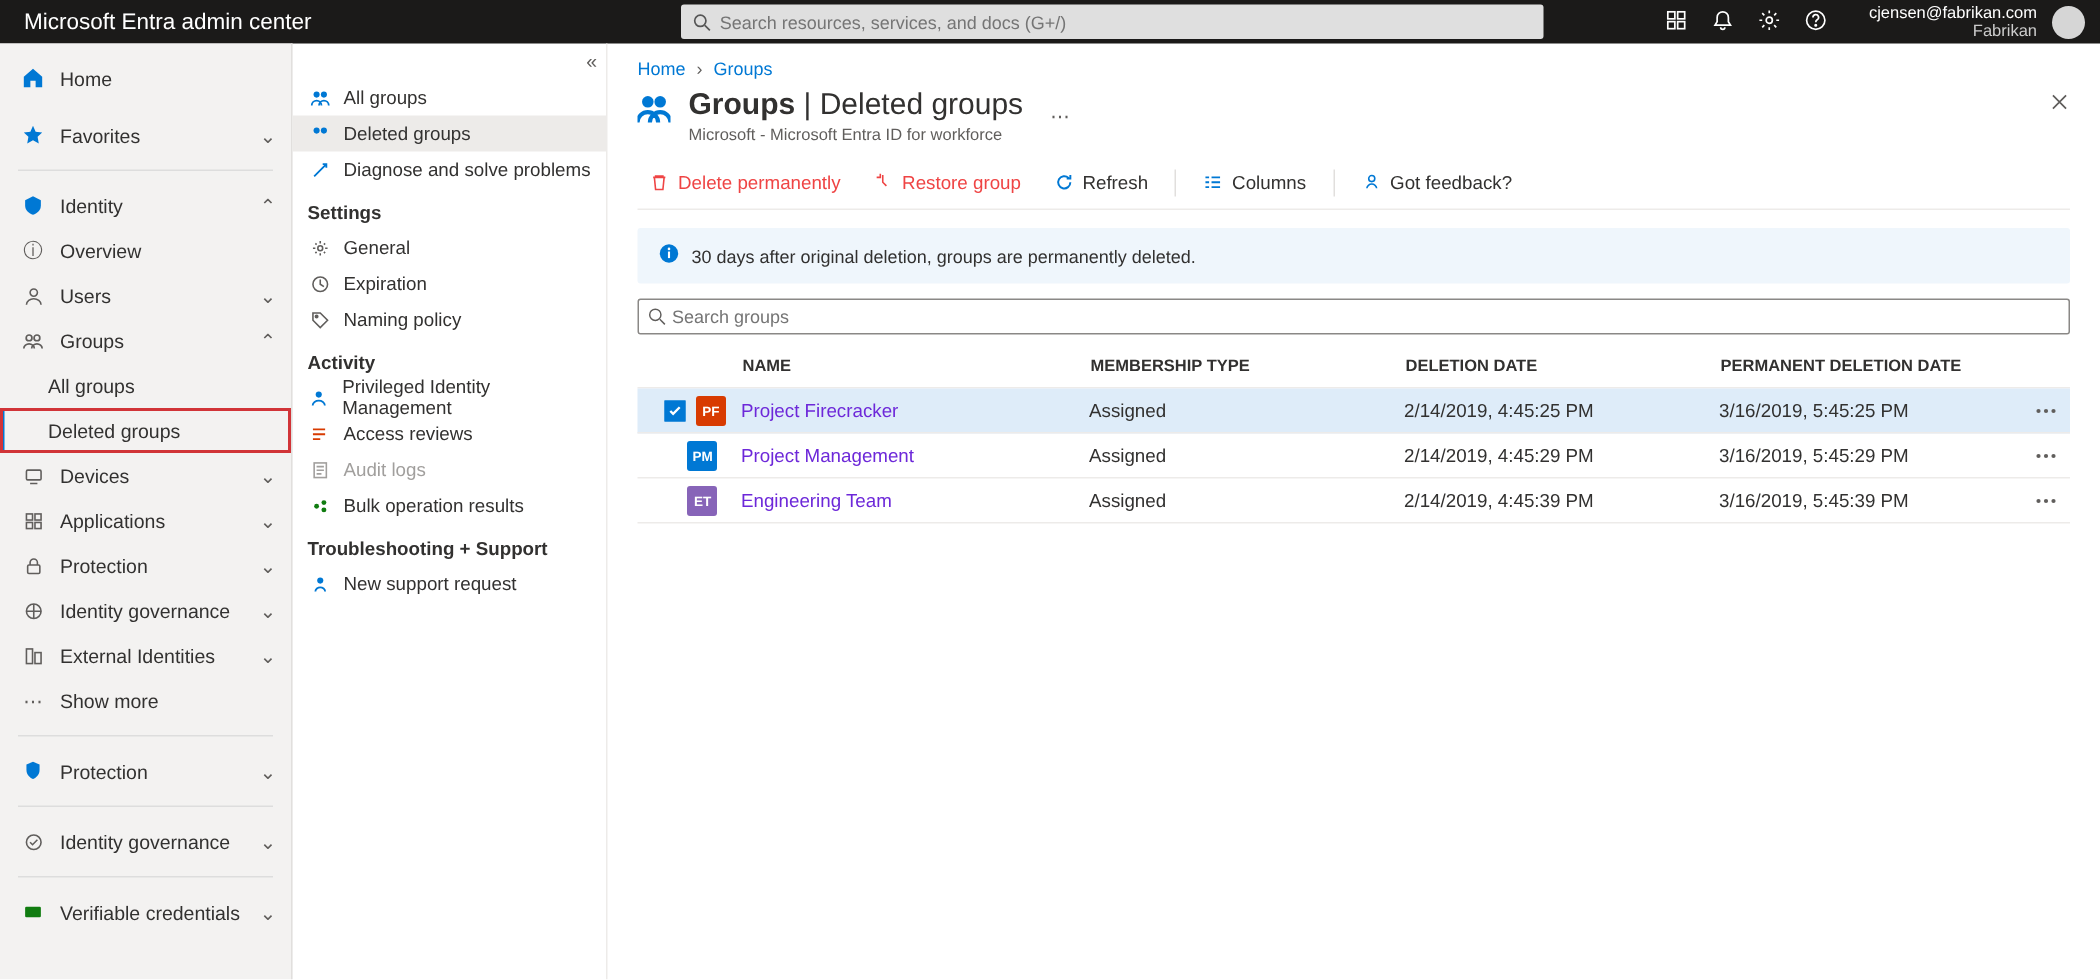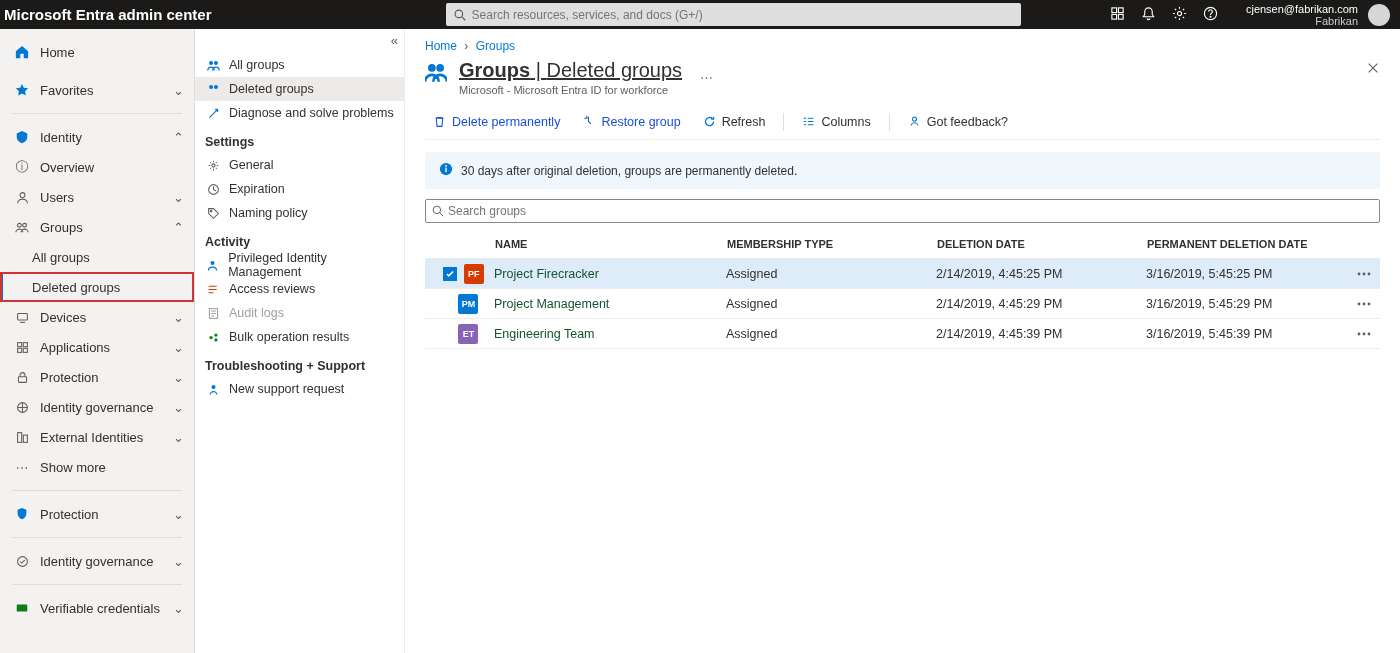--- a/index.html
+++ b/index.html
@@ -1,20 +1,20 @@
 <!DOCTYPE html>
 <html><head>
 <meta charset="utf-8">
 <style>
 * { box-sizing: border-box; margin: 0; padding: 0; }
 body { font-family: "Segoe UI", Arial, sans-serif; font-size: 13px; color: #323130; background: #fff; width: 1400px; height: 653px; overflow: hidden; }
 
 
 .topbar { background: #1b1a19; color: #fff; height: 29px; display: flex; align-items: center; }
-.topbar .brand { padding: 0 4px; font-size: 15px; font-weight: 700; white-space: nowrap; }
+.topbar .brand { padding: 0 16px; font-size: 15px; font-weight: 400; white-space: nowrap; }
 .topbar .search-wrap { flex: 0 0 auto; margin-left: 230px; }
 .topbar .search { width: 575px; height: 23px; background: #dfdfdf; border: none; border-radius: 2px; display: flex; align-items: center; padding: 0 8px; color: #555; }
 .topbar .search svg { margin-right: 6px; }
 .topbar .search input { flex: 1; border: none; background: transparent; font-size: 12px; color: #0c4a6e; outline: none; }
 .topbar .spacer { flex: 1; }
 .topbar .topicons { display: flex; align-items: center; gap: 16px; padding-right: 12px; }
 .topbar .topicons .ticon { color: #fff; cursor: pointer; }
 .topbar .acct { display: flex; align-items: center; gap: 10px; padding: 0 10px 0 16px; }
 .topbar .acct .txt { display:flex; flex-direction: column; align-items: flex-end; font-size: 11px; line-height: 12px; }
 .topbar .acct .txt .org { color: #ccc; }
@@ -47,29 +47,29 @@
 .bnitem.disabled .bi-icon { color:#a19f9d; }
 .bnhead { font-weight: 600; padding: 10px 10px 4px; font-size: 12.5px; }
 
 
 .main { flex: 1; display:flex; flex-direction: column; padding: 8px 20px 0 20px; overflow: hidden; }
 .breadcrumb { font-size: 12px; padding: 2px 0 6px; }
 .breadcrumb a { color:#0078d4; text-decoration:none; cursor:pointer; }
 .breadcrumb .sep { margin: 0 4px; color:#605e5c; }
 .page-head { display:flex; align-items:flex-start; gap:12px; }
 .page-head .ph-icon { color:#0078d4; padding-top:2px; }
-.page-head h1 { font-weight:600; font-size:20px;text-decoration:underline; }
+.page-head h1 { font-weight:600; font-size:20px; }
 .page-head h1 .light { font-weight:400; }
 .page-head .sub { font-size:11px; color:#605e5c; margin-top:2px; }
 .page-head .more { color:#605e5c; margin-left:6px; align-self:center; cursor:pointer; }
 .close-x { margin-left:auto; cursor:pointer; color:#605e5c; padding-top:2px; }
 
 .toolbar { display:flex; align-items:center; gap:6px; height:36px; border-bottom:1px solid #edebe9; margin-top:8px; font-size:12.5px; }
 .tbtn { display:flex; align-items:center; gap:6px; padding:0 8px; height:28px; cursor:pointer; border-radius:2px; }
-.tbtn.disabled { color:#1d4ed8; cursor:default; }
+.tbtn.disabled { color:#ef4444; cursor:default; }
 .tdivider { width:1px; height:18px; background:#e1dfdd; margin:0 4px; }
 
 .info-banner { background:#eff6fc; padding:10px 14px; font-size:12px; color:#323130; margin-top:12px; display:flex; align-items:center; gap:8px; border-radius:2px; }
 .info-banner .ii { color:#0078d4; }
 
 .search-groups { margin-top:10px; }
 .search-groups .sbox { width:100%; height:24px; border:1px solid #8a8886; border-radius:2px; display:flex; align-items:center; padding:0 6px; }
 .search-groups .sbox input { flex:1; border:none; outline:none; font-size:12px; }
 .search-groups .sbox svg { color:#605e5c; margin-right:4px; }
 
@@ -77,21 +77,21 @@
 .thead { display:flex; align-items:center; height:30px; font-size:11px; font-weight:600; border-bottom:1px solid #edebe9; color:#323130; }
 .col-check { width:34px; display:flex; justify-content:center; }
 .col-avatar { width:28px; }
 .col-name { flex: 0 0 240px; padding-left:8px; }
 .col-type { flex: 0 0 210px; }
 .col-del { flex: 0 0 210px; }
 .col-perm { flex: 0 0 210px; }
 .col-more { flex:1; display:flex; justify-content:flex-end; padding-right:8px; }
 .trow { display:flex; align-items:center; height:30px; font-size:12.5px; border-bottom:1px solid #edebe9; }
 .trow.selected { background:#deecf9;padding-left:12px; }
-.trow .col-name { color:#14532d; }
+.trow .col-name { color:#6d28d9; }
 .gavatar { width:20px; height:20px; border-radius:2px; display:flex; align-items:center; justify-content:center; color:#fff; font-size:9px; font-weight:600; }
 .g-pf { background:#d83b01; } .g-pm { background:#0078d4; } .g-et { background:#8764b8; }
 .check { width:14px; height:14px; border:1px solid #605e5c; display:flex; align-items:center; justify-content:center; }
 .check.on { background:#0078d4; border-color:#0078d4; color:#fff; }
 .row-more { cursor:pointer; color:#605e5c; }
 .row-more svg { display:block; }
 .chk-empty { width:14px; height:14px; }
 
 </style>
 </head>

